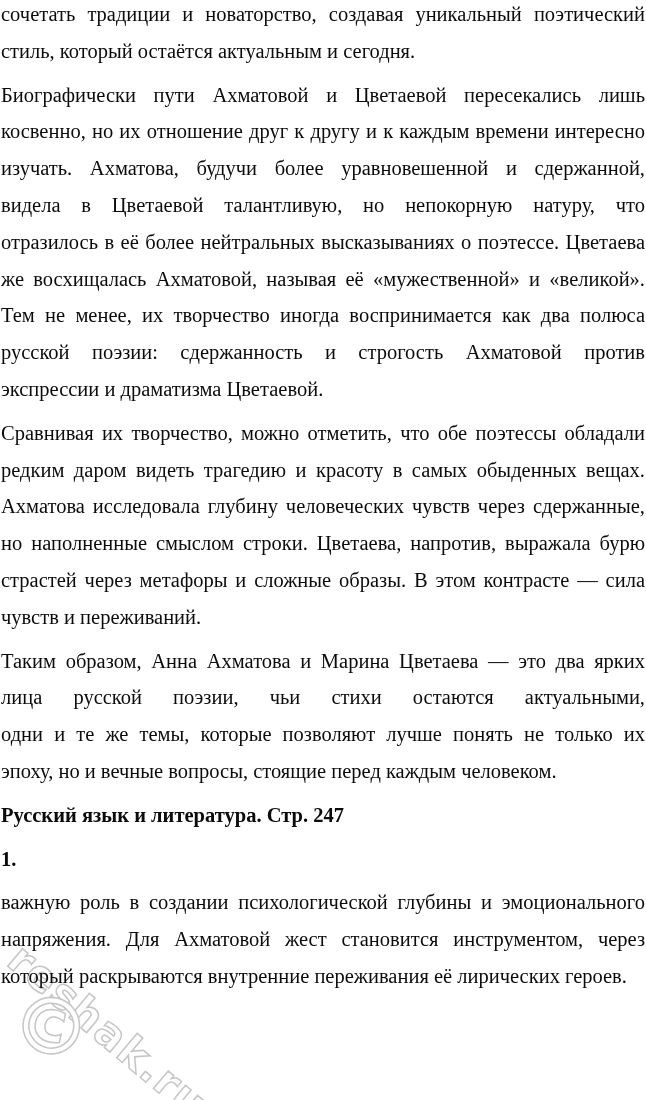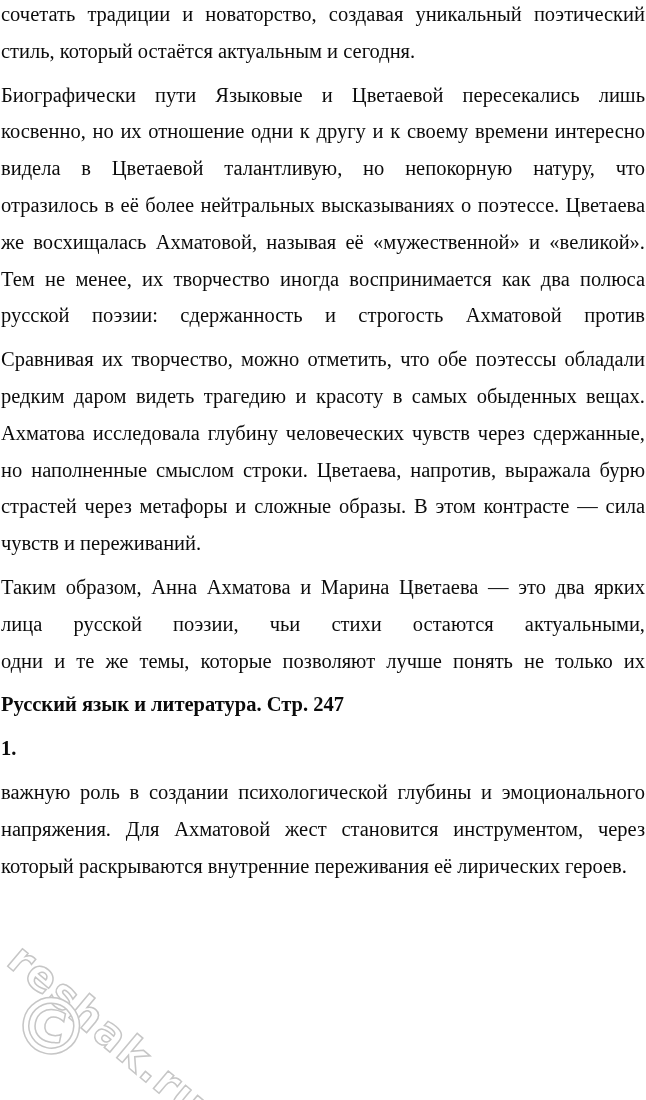--- a/index.html
+++ b/index.html
@@ -81,40 +81,43 @@
 
 <div class="page">
   <div class="watermark wm-text">reshak.ru</div>
   <div class="watermark wm-copyright">©</div>
   <div class="content" id="doc">
       <div class="block paragraph">
         <div class="line">сочетать традиции и новаторство, создавая уникальный поэтический</div>
         <div class="line lastline">стиль, который остаётся актуальным и сегодня.</div>
       </div>
       <div class="block paragraph">
-        <div class="line">Биографически пути Языковые и Цветаевой пересекались лишь</div>
-        <div class="line">косвенно, но их отношение одни к другу и к своему времени интересно</div>
+        <div class="line">Биографически пути Ахматовой и Цветаевой пересекались лишь</div>
+        <div class="line">косвенно, но их отношение друг к другу и к каждым времени интересно</div>
+        <div class="line">изучать. Ахматова, будучи более уравновешенной и сдержанной,</div>
         <div class="line">видела в Цветаевой талантливую, но непокорную натуру, что</div>
         <div class="line">отразилось в её более нейтральных высказываниях о поэтессе. Цветаева</div>
         <div class="line">же восхищалась Ахматовой, называя её «мужественной» и «великой».</div>
         <div class="line">Тем не менее, их творчество иногда воспринимается как два полюса</div>
         <div class="line">русской поэзии: сдержанность и строгость Ахматовой против</div>
+        <div class="line lastline">экспрессии и драматизма Цветаевой.</div>
       </div>
       <div class="block paragraph">
         <div class="line">Сравнивая их творчество, можно отметить, что обе поэтессы обладали</div>
         <div class="line">редким даром видеть трагедию и красоту в самых обыденных вещах.</div>
         <div class="line">Ахматова исследовала глубину человеческих чувств через сдержанные,</div>
         <div class="line">но наполненные смыслом строки. Цветаева, напротив, выражала бурю</div>
         <div class="line">страстей через метафоры и сложные образы. В этом контрасте — сила</div>
         <div class="line lastline">чувств и переживаний.</div>
       </div>
       <div class="block paragraph">
         <div class="line">Таким образом, Анна Ахматова и Марина Цветаева — это два ярких</div>
         <div class="line">лица русской поэзии, чьи стихи остаются актуальными,</div>
         <div class="line">одни и те же темы, которые позволяют лучше понять не только их</div>
+        <div class="line lastline">эпоху, но и вечные вопросы, стоящие перед каждым человеком.</div>
       </div>
       <div class="block heading">
         <div class="line lastline">Русский язык и литература. Стр. 247</div>
       </div>
       <div class="block heading">
         <div class="line lastline">1.</div>
       </div>
       <div class="block paragraph">
         <div class="line">важную роль в создании психологической глубины и эмоционального</div>
         <div class="line">напряжения. Для Ахматовой жест становится инструментом, через</div>

